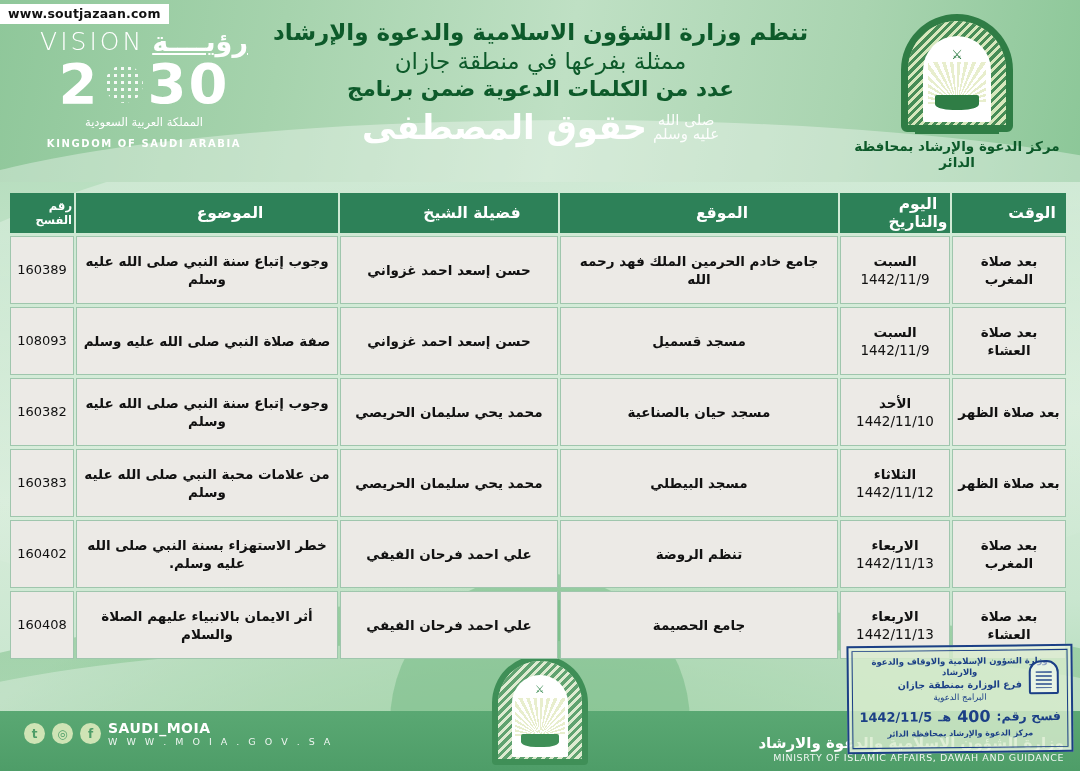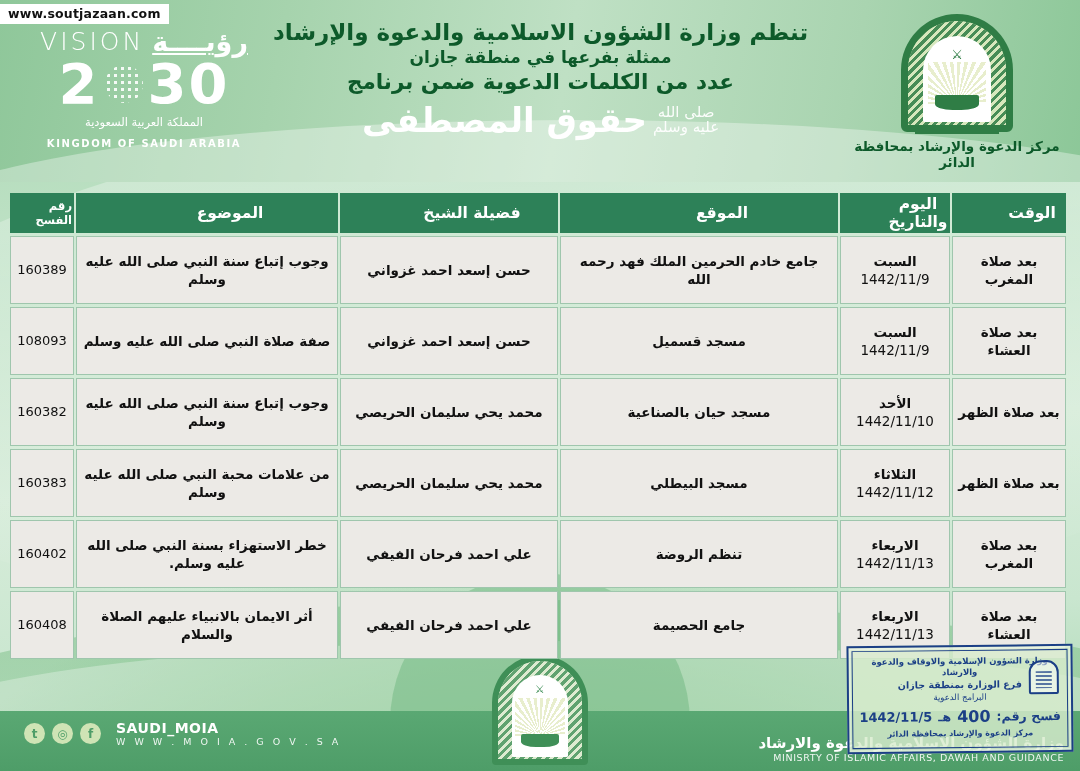--- a/index.html
+++ b/index.html
@@ -43,21 +43,21 @@
   .vision .v-num .palm{display:inline-block;width:46px;height:46px;margin:0 1px;position:relative;}
   .vision .v-num .palm:before{content:"";position:absolute;inset:4px;border-radius:50%;
      background:radial-gradient(circle at 50% 50%,rgba(255,255,255,.95) 0 2px,transparent 2px) 0 0/7px 7px;
      opacity:.95;}
   .vision .v-sub-ar{font-size:11.5px;margin-top:3px;letter-spacing:.5px;direction:rtl;}
   .vision .v-sub-en{font-size:10px;letter-spacing:1.6px;font-weight:600;margin-top:9px;}
 
   
   .hdr{position:absolute;left:258px;top:18px;width:565px;text-align:center;z-index:6;}
   .hdr .l{font-size:23px;font-weight:bold;color:#0d5a2a;line-height:1.24;letter-spacing:0;}
-  .hdr .l2{font-size:17px;font-weight:bold;color:#0d5a2a;line-height:1.24;}
+  .hdr .l2{font-size:23px;font-weight:normal;color:#0d5a2a;line-height:1.24;}
   .hdr .l3{font-size:21.5px;font-weight:bold;color:#0d5a2a;line-height:1.3;}
   .hdr .prog{margin-top:4px;display:flex;align-items:center;justify-content:center;gap:6px;}
   .hdr .prog .title{font-size:34px;font-weight:bold;color:#ffffff;letter-spacing:0;}
   .hdr .prog .salla{font-size:15px;color:#ffffff;line-height:.95;text-align:center;opacity:.95;}
 
   
   .rlogo{position:absolute;right:16px;top:14px;width:214px;text-align:center;z-index:6;}
   .rlogo .arch{width:112px;height:118px;margin:0 auto;position:relative;}
   .rlogo .arch .outer{position:absolute;inset:0;border:7px solid #2f7d45;
     border-radius:56px 56px 6px 6px;background:#cfe3b9;box-sizing:border-box;}
@@ -96,21 +96,21 @@
 
   
   .footer{position:absolute;left:0;bottom:0;width:1080px;height:60px;
     background:linear-gradient(180deg,#5aa873 0%,#4e9d68 100%);z-index:5;}
   .footer .ftxt{position:absolute;right:16px;top:24px;text-align:right;color:#ffffff;}
   .footer .ftxt .ar{font-size:15px;font-weight:bold;line-height:1.15;}
   .footer .ftxt .en{font-size:9.5px;letter-spacing:.6px;opacity:.92;direction:ltr;}
   .footer .social{position:absolute;left:24px;top:9px;display:flex;align-items:center;gap:7px;direction:ltr;}
   .footer .social .ic{width:21px;height:21px;border-radius:50%;background:#cfe4b5;color:#4e9d68;
     display:flex;align-items:center;justify-content:center;font-size:12px;font-weight:bold;}
-  .footer .social .handle{margin-left:8px;color:#fff;}
+  .footer .social .handle{margin-left:0;color:#fff;}
   .footer .social .handle .h1{font-size:14px;font-weight:bold;letter-spacing:.5px;}
   .footer .social .handle .h2{font-size:9.5px;letter-spacing:3px;opacity:.9;}
   .footer-emblem{position:absolute;left:50%;bottom:6px;transform:translateX(-50%);
     width:96px;height:110px;z-index:6;}
   .footer-emblem .o{position:absolute;inset:0;border:6px solid #3f8f57;border-radius:48px 48px 4px 4px;
     background:#e4efd3;box-sizing:border-box;}
   .footer-emblem .b{position:absolute;inset:6px;border-radius:42px 42px 2px 2px;
     background:repeating-linear-gradient(135deg,#3f8f57 0 3px,#dcead0 3px 6px);opacity:.8;}
   .footer-emblem .i{position:absolute;left:20px;right:20px;top:20px;bottom:8px;background:#fff;
     border-radius:30px 30px 2px 2px;overflow:hidden;}

